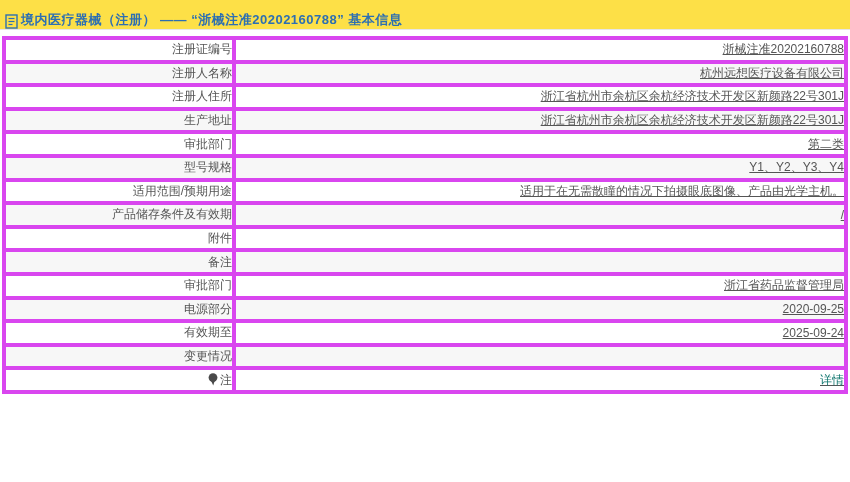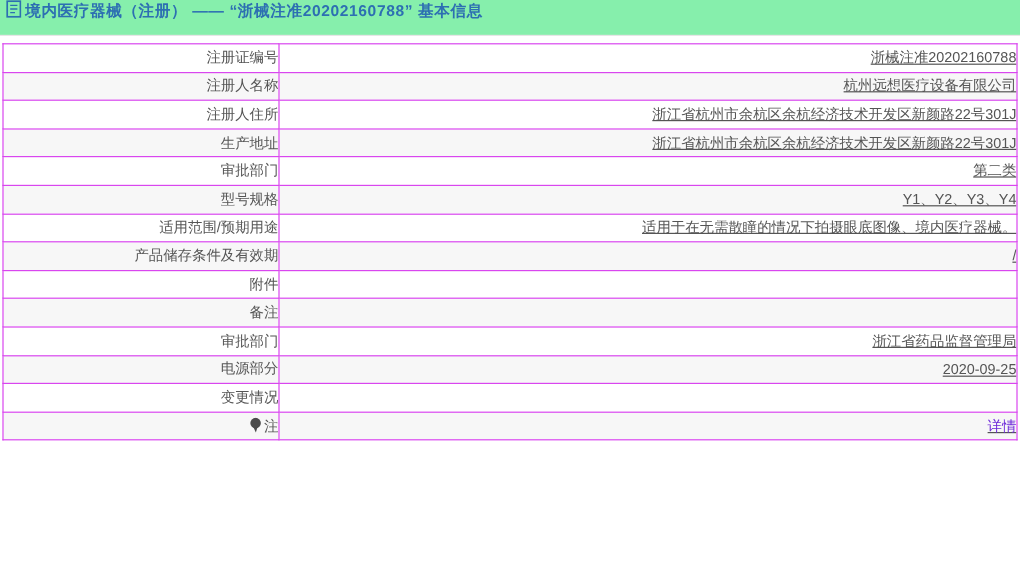--- a/index.html
+++ b/index.html
@@ -11,24 +11,24 @@
     overflow: hidden;
     font-family: "Liberation Sans", "DejaVu Sans", sans-serif;
   }
   .page {
     width: 850px;
     height: 482px;
     position: relative;
   }
   .header-band {
     height: 30px;
-    background: #86efac;
+    background: #fde047;
     border-bottom: 1px solid #e6e6e6;
     display: flex;
-    align-items: flex-start;
+    align-items: flex-end;
     padding-left: 5px;
     box-sizing: border-box;
   }
   .header-band .doc-icon {
     width: 13px;
     height: 15px;
     margin-right: 3px;
     display: inline-flex;
     align-items: center;
   }
@@ -41,21 +41,21 @@
   }
   table.info-table {
     border-collapse: collapse;
     table-layout: fixed;
     width: 846px;
     margin: 6px 2px 0 2px;
     font-size: 12px;
     color: #555555;
   }
   table.info-table td {
-    border: 1px solid #d946ef;
+    border: 4px solid #d946ef;
     height: 23.6px;
     padding: 0;
     box-sizing: border-box;
     vertical-align: middle;
     overflow: hidden;
     white-space: nowrap;
     text-align: right;
   }
   table.info-table tr:nth-child(even) td {
     background: #f7f7f7;
@@ -72,21 +72,21 @@
     text-align: left;
     padding-left: 11px;
     text-decoration: underline;
   }
   .note-icon {
     display: inline-block;
     vertical-align: -2px;
     margin-right: 2px;
   }
   .detail-link {
-    color: #6d28d9;
+    color: #0f766e;
     cursor: pointer;
     text-decoration: none;
   }
 </style>
 </head>
 <body>
 
 <div class="page">
 
   <div class="header-band">
@@ -122,21 +122,21 @@
         <tr>
           <td class="label-cell">审批部门</td>
           <td class="value-cell">第二类</td>
         </tr>
         <tr>
           <td class="label-cell">型号规格</td>
           <td class="value-cell">Y1、Y2、Y3、Y4</td>
         </tr>
         <tr>
           <td class="label-cell">适用范围/预期用途</td>
-          <td class="value-cell">适用于在无需散瞳的情况下拍摄眼底图像、境内医疗器械。</td>
+          <td class="value-cell">适用于在无需散瞳的情况下拍摄眼底图像、产品由光学主机。</td>
         </tr>
         <tr>
           <td class="label-cell">产品储存条件及有效期</td>
           <td class="value-cell">/</td>
         </tr>
         <tr>
           <td class="label-cell">附件</td>
           <td class="value-cell"></td>
         </tr>
         <tr>
@@ -145,20 +145,24 @@
         </tr>
         <tr>
           <td class="label-cell">审批部门</td>
           <td class="value-cell">浙江省药品监督管理局</td>
         </tr>
         <tr>
           <td class="label-cell">电源部分</td>
           <td class="value-cell">2020-09-25</td>
         </tr>
         <tr>
+          <td class="label-cell">有效期至</td>
+          <td class="value-cell">2025-09-24</td>
+        </tr>
+        <tr>
           <td class="label-cell">变更情况</td>
           <td class="value-cell"></td>
         </tr>
         <tr>
           <td class="label-cell"><span class="note-icon"><svg width="10" height="13" viewBox="0 0 10 13">
                 <circle cx="5" cy="4.6" r="4.4" fill="#4a4a4a"></circle>
                 <polygon points="3.2,8 5.2,12.5 6.6,8" fill="#4a4a4a"></polygon>
               </svg></span><span>注</span></td>
           <td class="value-cell"><span class="detail-link">详情</span></td>
         </tr>

